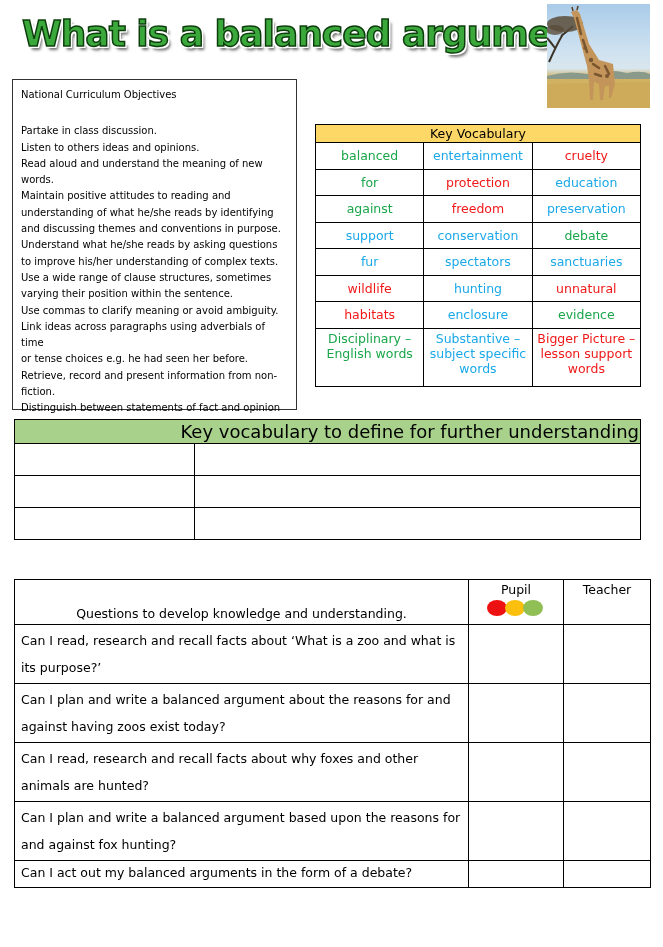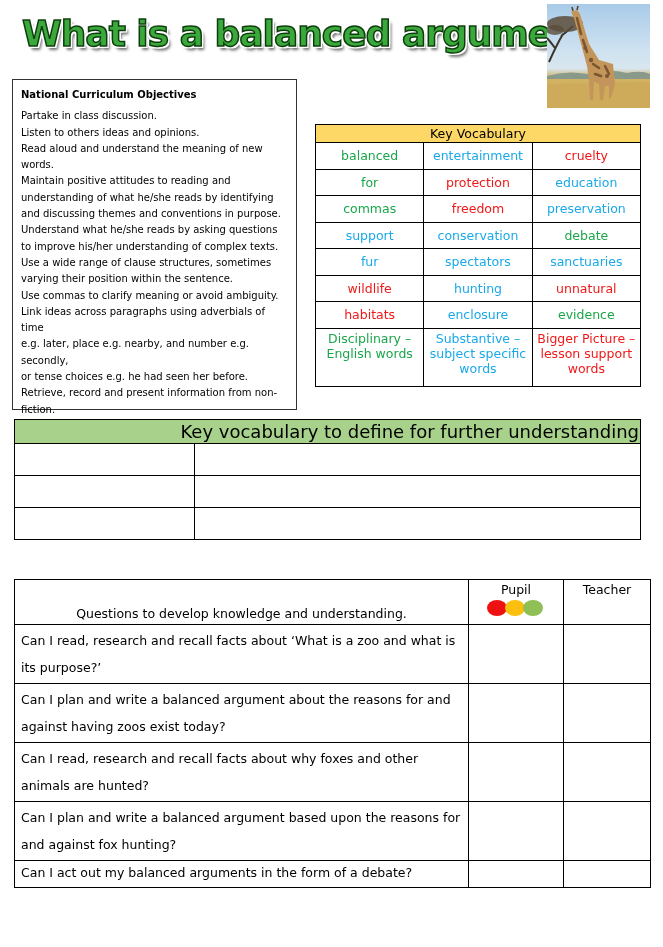--- a/index.html
+++ b/index.html
@@ -28,21 +28,21 @@
   }
   .photo svg { display: block; }
 
   
   .objectives {
     left: 12px; top: 79px; width: 285px; height: 331px;
     border: 1.5px solid #333; box-sizing: border-box;
     padding: 7px 8px 0 8px;
     font-size: 10px; line-height: 16.3px;
   }
-  .objectives .ob-title { font-weight: bold; font-size: 10px; margin-bottom: 5px; }
+  .objectives .ob-title { font-weight: normal; font-size: 10px; margin-bottom: 20px; }
   .objectives .ob-line { display: block; }
 
   
   table { border-collapse: collapse; }
   .vocab { left: 315px; top: 124px; width: 326px; }
   .vocab td, .vocab th {
     border: 1.5px solid #000; text-align: center; vertical-align: middle;
     font-size: 12.5px; padding: 0 2px; margin-left: 12px;
   }
   .vocab th { background: #fdd866; font-weight: normal; height: 17px; font-size: 12.5px; }
@@ -109,21 +109,20 @@
   <span class="ob-line">words.</span>
   <span class="ob-line">Maintain positive attitudes to reading and</span>
   <span class="ob-line">understanding of what he/she reads by identifying</span>
   <span class="ob-line">and discussing themes and conventions in purpose.</span>
   <span class="ob-line">Understand what he/she reads by asking questions</span>
   <span class="ob-line">to improve his/her understanding of complex texts.</span>
   <span class="ob-line">Use a wide range of clause structures, sometimes</span>
   <span class="ob-line">varying their position within the sentence.</span>
   <span class="ob-line">Use commas to clarify meaning or avoid ambiguity.</span>
   <span class="ob-line">Link ideas across paragraphs using adverbials of time</span>
-  <span class="ob-line">e.g. later, place e.g. nearby, and number e.g. secondly,</span>
   <span class="ob-line">or tense choices e.g. he had seen her before.</span>
   <span class="ob-line">Retrieve, record and present information from non-</span>
   <span class="ob-line">fiction.</span>
   <span class="ob-line">Distinguish between statements of fact and opinion</span>
 </div>
 
 <table class="abs vocab">
   <thead>
     <tr>
         <th colspan="3">Key Vocabulary</th>
@@ -134,21 +133,21 @@
       <td class="c-green">balanced</td>
       <td class="c-blue">entertainment</td>
       <td class="c-red">cruelty</td>
     </tr>
     <tr>
       <td class="c-green">for</td>
       <td class="c-red">protection</td>
       <td class="c-blue">education</td>
     </tr>
     <tr>
-      <td class="c-green">commas</td>
+      <td class="c-green">against</td>
       <td class="c-red">freedom</td>
       <td class="c-blue">preservation</td>
     </tr>
     <tr>
       <td class="c-blue">support</td>
       <td class="c-blue">conservation</td>
       <td class="c-green">debate</td>
     </tr>
     <tr>
       <td class="c-blue">fur</td>

